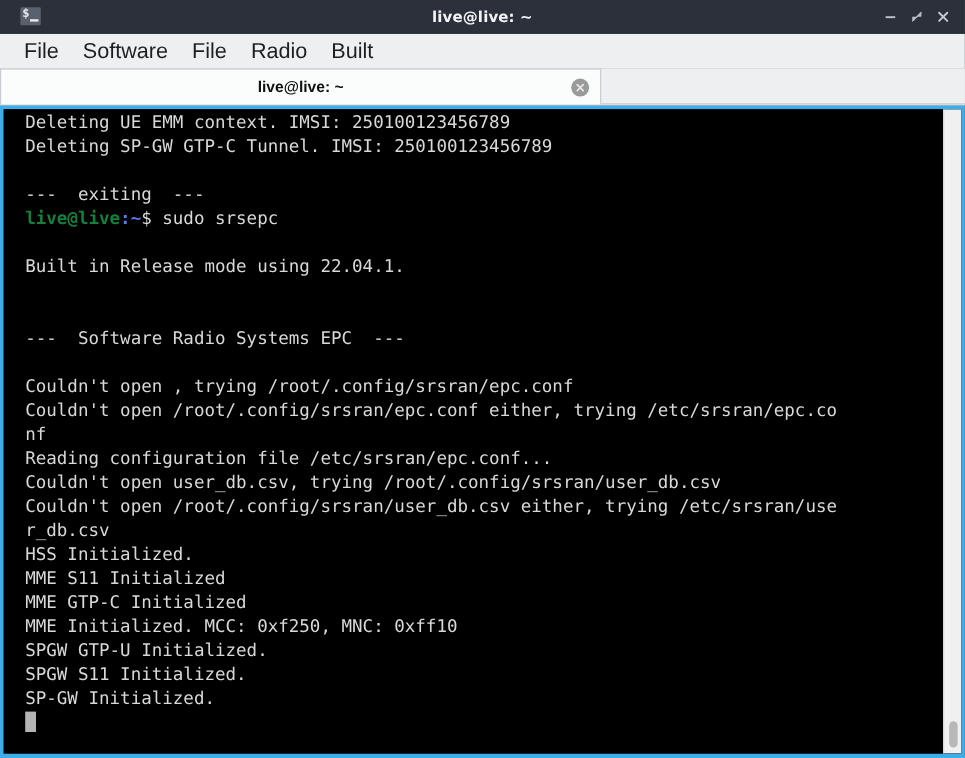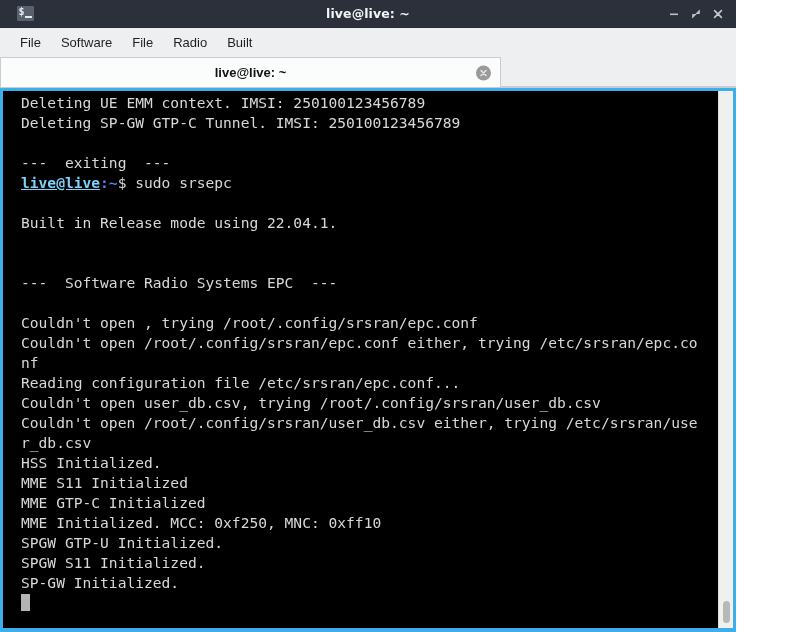--- a/index.html
+++ b/index.html
@@ -9,21 +9,21 @@
     background: #ffffff;
   }
   body {
     width: 804px;
     height: 632px;
     overflow: hidden;
     font-family: "DejaVu Sans", sans-serif;
   }
 
   .window {
-    width: 736px;
+    width: 804px;
     height: 632px;
     background: #2f3640;
     display: flex;
     flex-direction: column;
     position: relative;
     box-sizing: border-box;
   }
 
   
   .titlebar {
@@ -108,21 +108,21 @@
   .menubar {
     height: 29px;
     background: #edeff1;
     display: flex;
     align-items: center;
     padding-left: 10px;
     flex: 0 0 29px;
     box-sizing: border-box;
   }
   .menu-item {
-    font-size: 13px;
+    font-size: 18px;
     color: #1f1f1f;
     padding: 2px 10px;
     font-family: "Liberation Sans", sans-serif;
   }
 
   
   .tabbar {
     height: 31px;
     background: #edeff1;
     display: flex;
@@ -196,21 +196,21 @@
     font-family: "DejaVu Sans Mono", monospace;
     font-size: 14.6px;
     line-height: 20px;
     padding: 2px 0 0 18px;
     box-sizing: border-box;
     white-space: pre;
     overflow: hidden;
   }
   .line { height: 20px; }
   .cw { color: #d8d8d8; }
-  .cg { color: #7dd3fc; font-weight: bold; text-decoration: underline; }
+  .cg { color: #15803d; font-weight: bold; }
   .cb { color: #5c7cf5; font-weight: bold; }
   .cursor {
     display: inline-block;
     width: 9px;
     height: 17px;
     background: #b4b4b4;
     vertical-align: -3px;
   }
 
   

